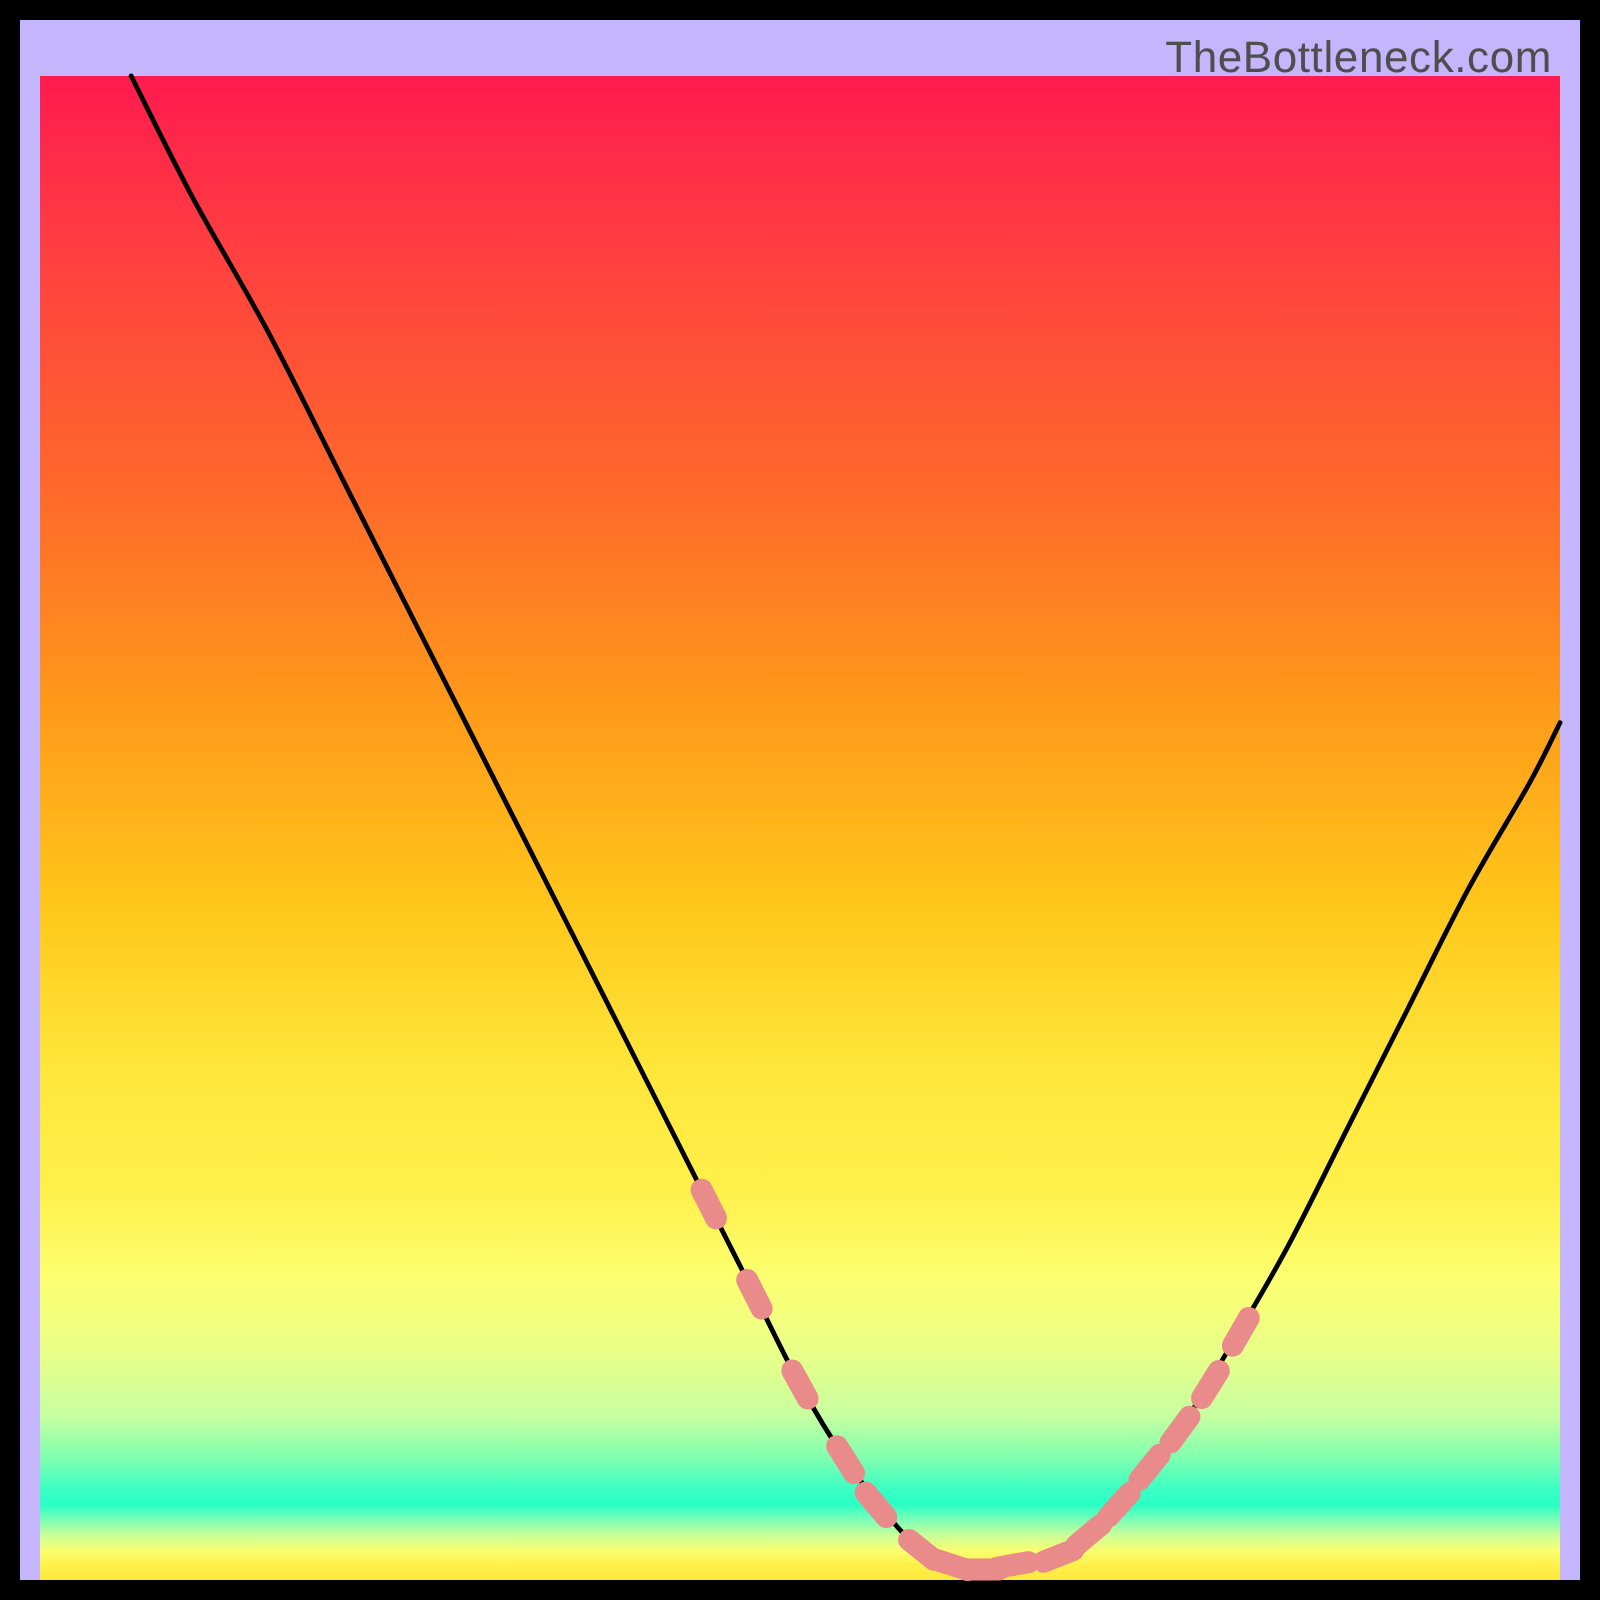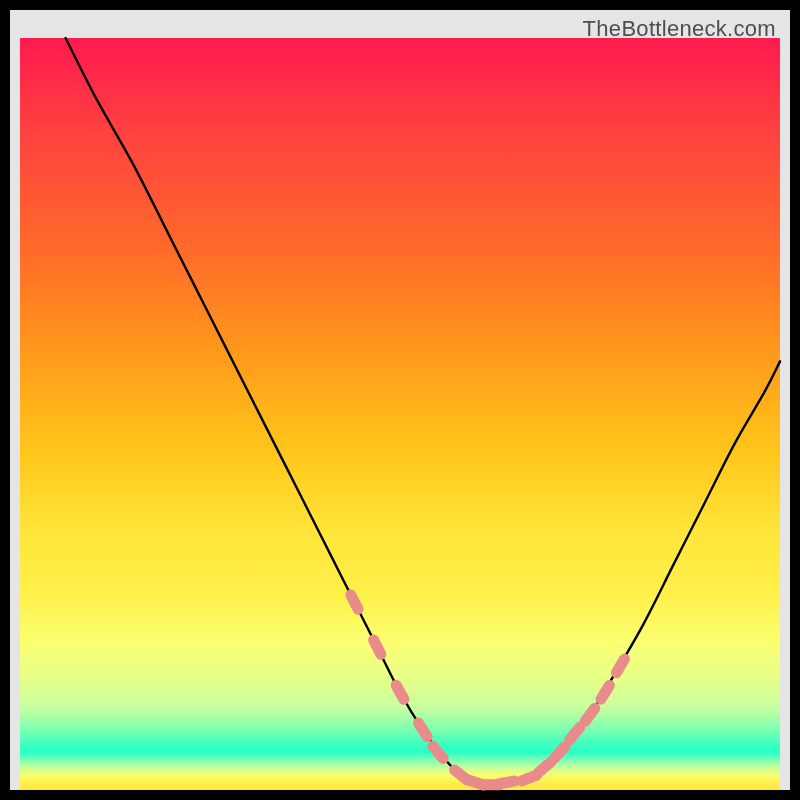--- a/index.html
+++ b/index.html
@@ -10,21 +10,21 @@
     background: #000;
     overflow: hidden;
     font-family: Arial, Helvetica, sans-serif;
   }
   .frame {
     position: absolute;
     left: 10px;
     top: 10px;
     width: 780px;
     height: 780px;
-    background: #e5e5e5;
+    background: #c4b5fd;
   }
   .plot-area {
     position: absolute;
     left: 10px;
     top: 28px;
     width: 760px;
     height: 752px;
     
     background: linear-gradient(
       to bottom,

